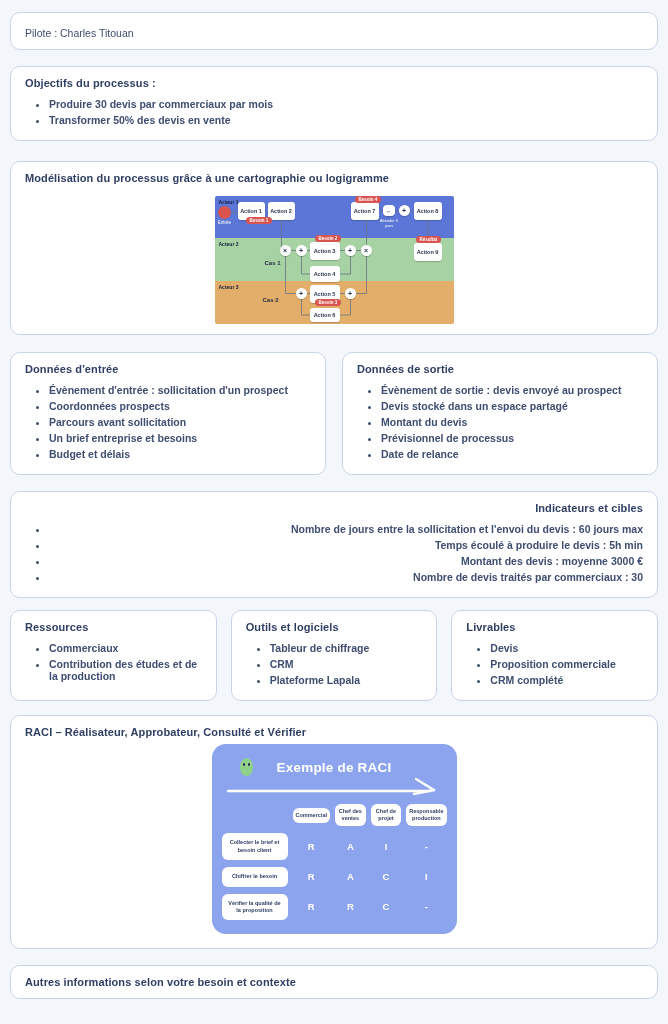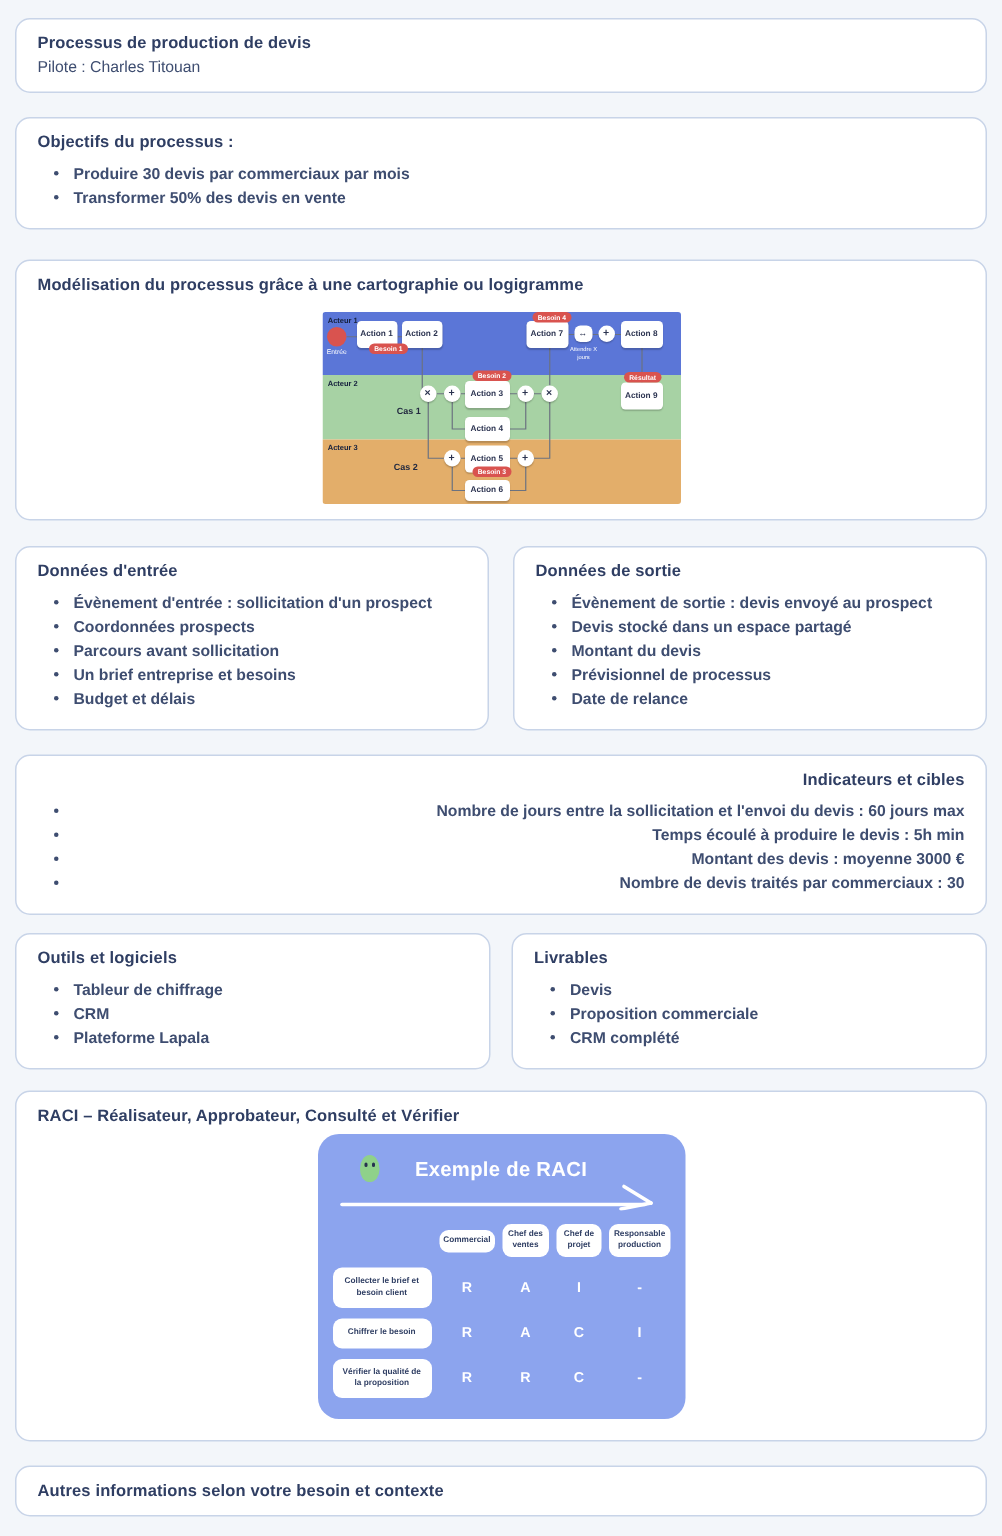--- a/index.html
+++ b/index.html
@@ -59,21 +59,20 @@
     text-align:center;padding:6px 4px;line-height:1.35;}
   .rcell{color:#fff;font-weight:700;font-size:9.5px;text-align:center;}
   .rspacer{height:1px;}
 </style>
 </head>
 <body>
 
 <div class="page">
 
   <div class="card mb16">
-    <div class="card-title">Processus de production de devis</div>
     <div class="subtitle">Pilote : Charles Titouan</div>
   </div>
 
   <div class="card mb20">
     <div class="card-title">Objectifs du processus :</div>
     <ul>
       <li>Produire 30 devis par commerciaux par mois</li>
       <li>Transformer 50% des devis en vente</li>
     </ul>
   </div>
@@ -175,20 +174,27 @@
     <ul>
       <li>Nombre de jours entre la sollicitation et l'envoi du devis : 60 jours max</li>
       <li>Temps écoulé à produire le devis : 5h min</li>
       <li>Montant des devis : moyenne 3000 €</li>
       <li>Nombre de devis traités par commerciaux : 30</li>
     </ul>
   </div>
 
   <div class="row3 mb14">
     <div class="card">
+      <div class="card-title">Ressources</div>
+      <ul>
+        <li>Commerciaux</li>
+        <li>Contribution des études et de la production</li>
+      </ul>
+    </div>
+    <div class="card">
       <div class="card-title">Outils et logiciels</div>
       <ul>
         <li>Tableur de chiffrage</li>
         <li>CRM</li>
         <li>Plateforme Lapala</li>
       </ul>
     </div>
     <div class="card">
       <div class="card-title">Livrables</div>
       <ul>

